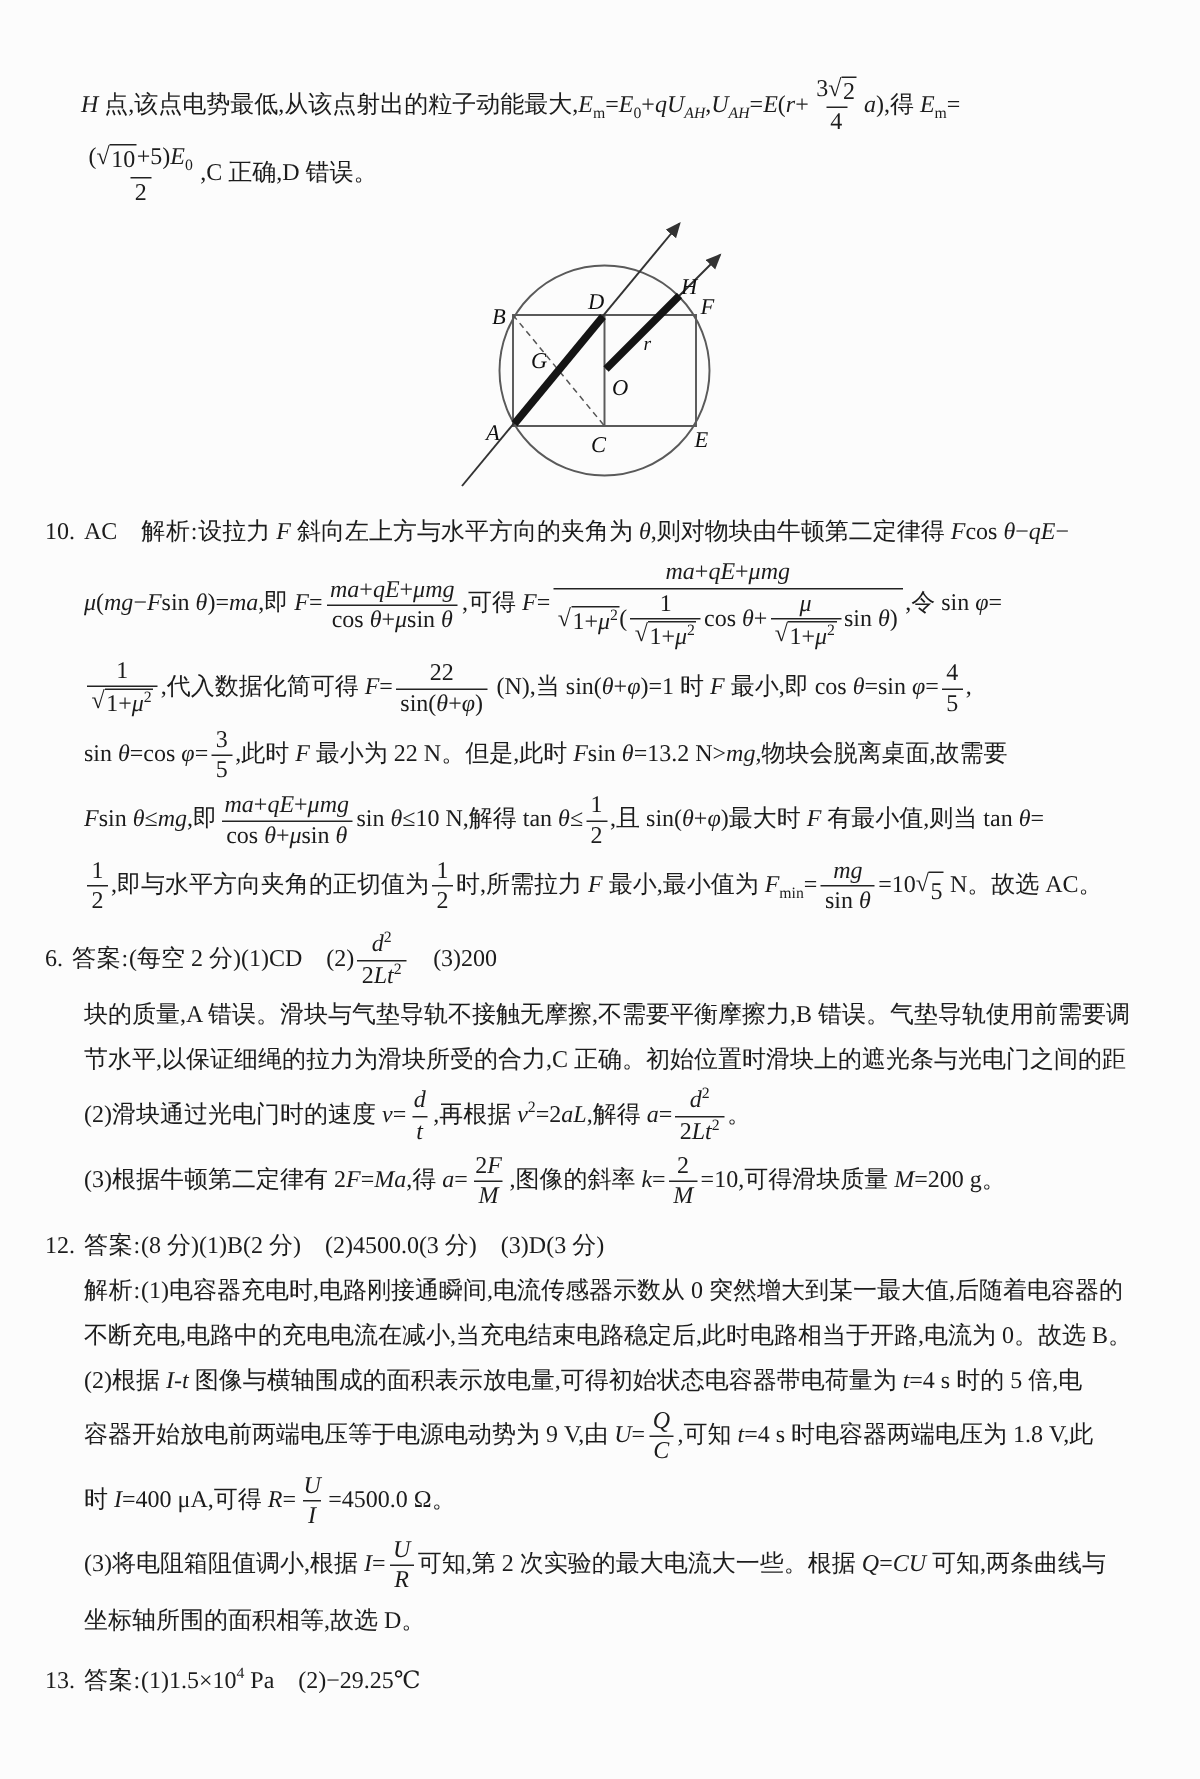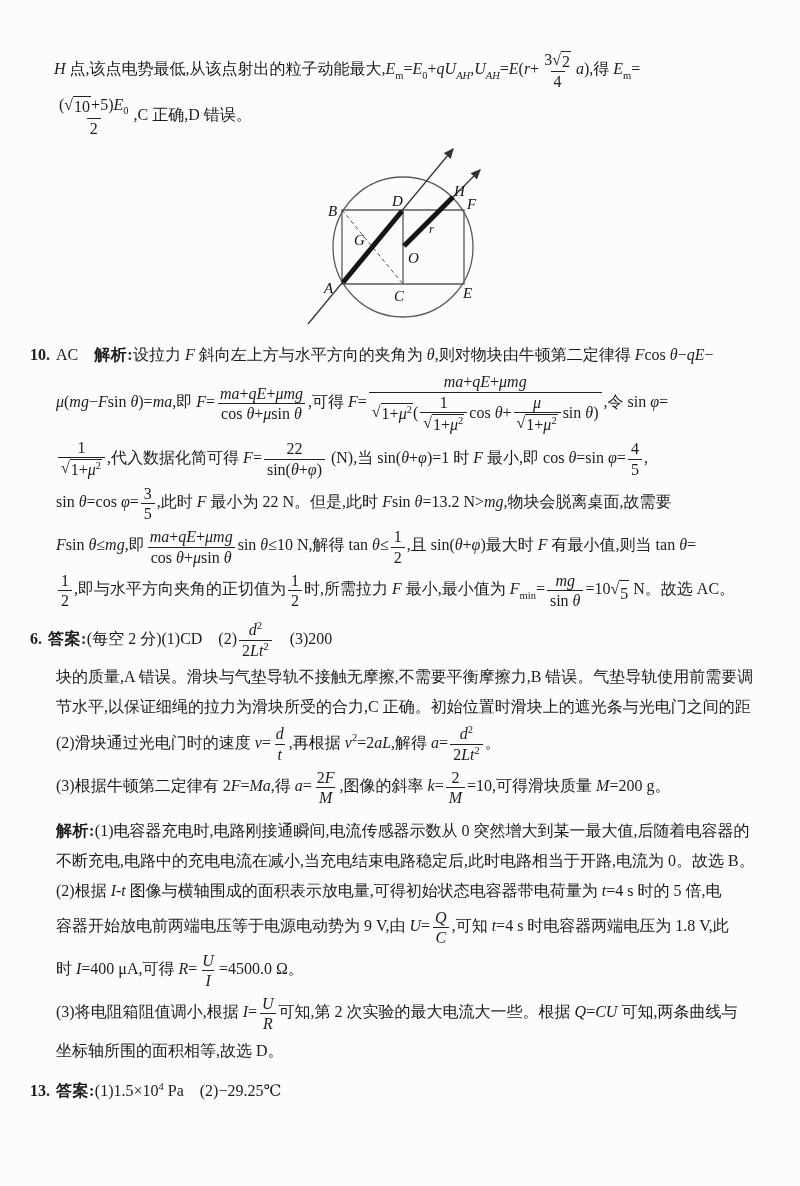--- a/index.html
+++ b/index.html
@@ -6,22 +6,22 @@
   .page{
     width:800px;min-height:1186px;margin:0 auto;background:#fcfcfc;
     box-sizing:border-box;padding:50px 26px 26px 30px;
     font-family:"Liberation Serif","DejaVu Serif",serif;
     font-size:16px;color:#1c1c1c;overflow:hidden;
   }
   .line{line-height:26px;margin:0 0 4px 0;}
   .top{margin-left:24px;}
   .cont{margin-left:26px;}
   .item{margin-top:10px;}
-  .no{margin-right:6px;font-weight:bold;}
-  b.hd{font-weight:700;letter-spacing:.5px;}
+  .no{margin-right:6px;}
+  b.hd{font-weight:400;letter-spacing:.5px;}
   i{font-style:italic;}
   .fr{display:inline-flex;flex-direction:column;align-items:center;
       vertical-align:middle;margin:0 2px;line-height:1.2;text-align:center;}
   .fr .n{padding:0 3px;}
   .fr .d{border-top:1px solid #222;padding:0 3px;}
   sub{font-size:10.5px;}
   sup{font-size:10.5px;}
   .sq{white-space:nowrap;display:inline-flex;align-items:flex-start;}
   .rk{line-height:1.15;}
   .rad{border-top:1px solid #222;padding:0 1px;}
@@ -159,20 +159,21 @@
     <div class="line cont">(3)根据牛顿第二定律有 2<i>F</i>=<i>Ma</i>,得 <i>a</i>=<span class="fr">
           <span class="n">2<i>F</i></span>
           <span class="d"><i>M</i></span>
         </span>,图像的斜率 <i>k</i>=<span class="fr">
           <span class="n">2</span>
           <span class="d"><i>M</i></span>
         </span>=10,可得滑块质量 <i>M</i>=200 g。</div>
   </div>
 
   <div class="item">
+    <div class="line"><span class="no">12.</span><span><b class="hd">答案:</b>(8 分)(1)B(2 分)　(2)4500.0(3 分)　(3)D(3 分)</span></div>
     <div class="line cont"><b class="hd">解析:</b>(1)电容器充电时,电路刚接通瞬间,电流传感器示数从 0 突然增大到某一最大值,后随着电容器的</div>
     <div class="line cont">不断充电,电路中的充电电流在减小,当充电结束电路稳定后,此时电路相当于开路,电流为 0。故选 B。</div>
     <div class="line cont">(2)根据 <i>I</i>-<i>t</i> 图像与横轴围成的面积表示放电量,可得初始状态电容器带电荷量为 <i>t</i>=4 s 时的 5 倍,电</div>
     <div class="line cont">容器开始放电前两端电压等于电源电动势为 9 V,由 <i>U</i>=<span class="fr">
           <span class="n"><i>Q</i></span>
           <span class="d"><i>C</i></span>
         </span>,可知 <i>t</i>=4 s 时电容器两端电压为 1.8 V,此</div>
     <div class="line cont">时 <i>I</i>=400 μA,可得 <i>R</i>=<span class="fr">
           <span class="n"><i>U</i></span>
           <span class="d"><i>I</i></span>

